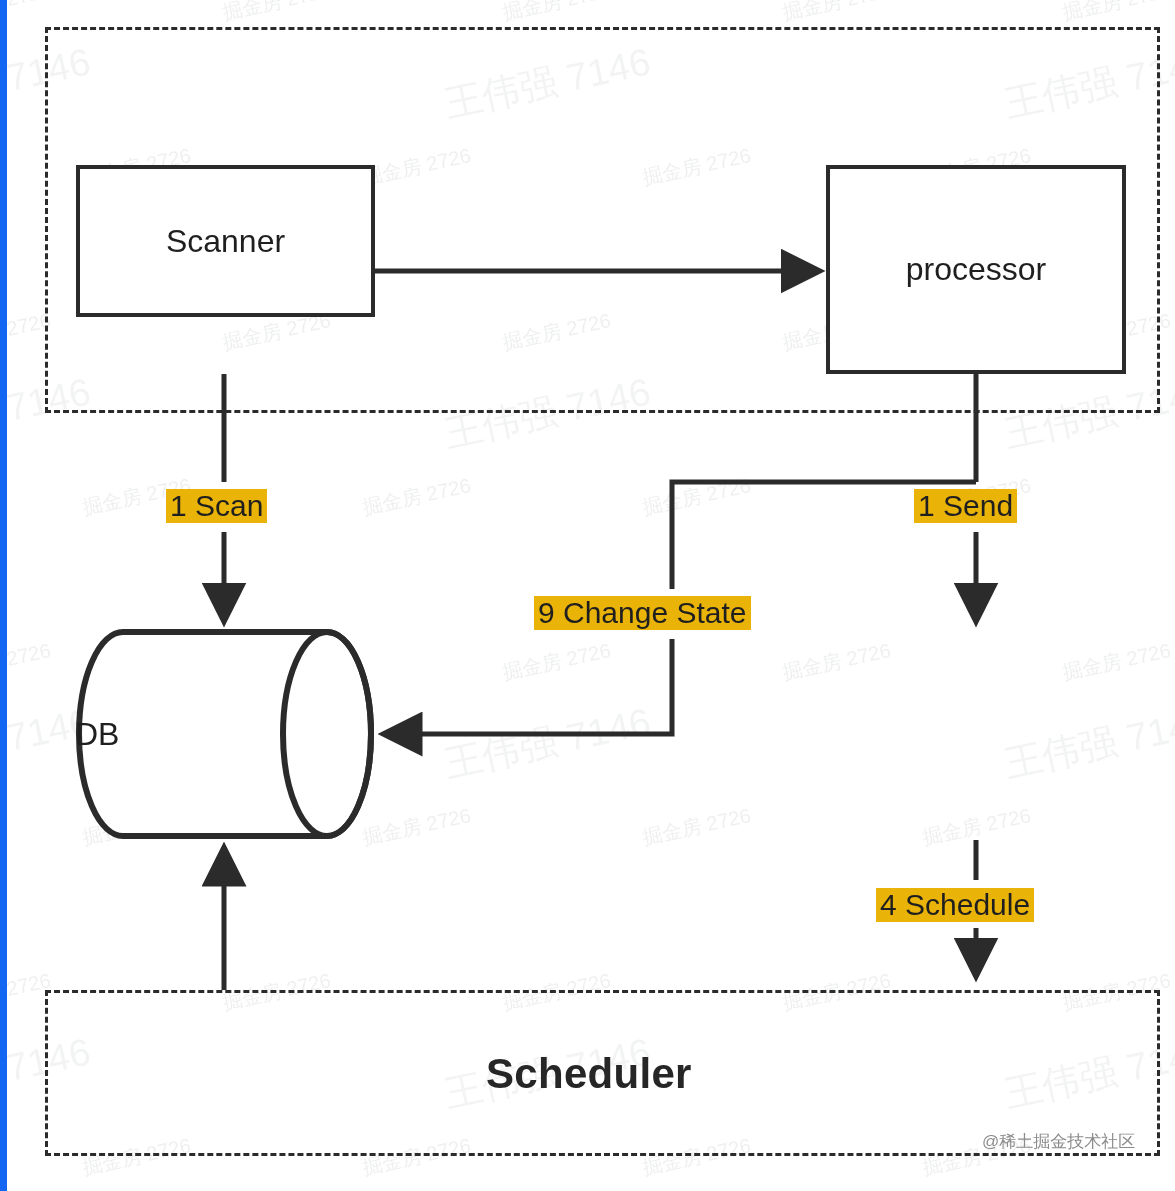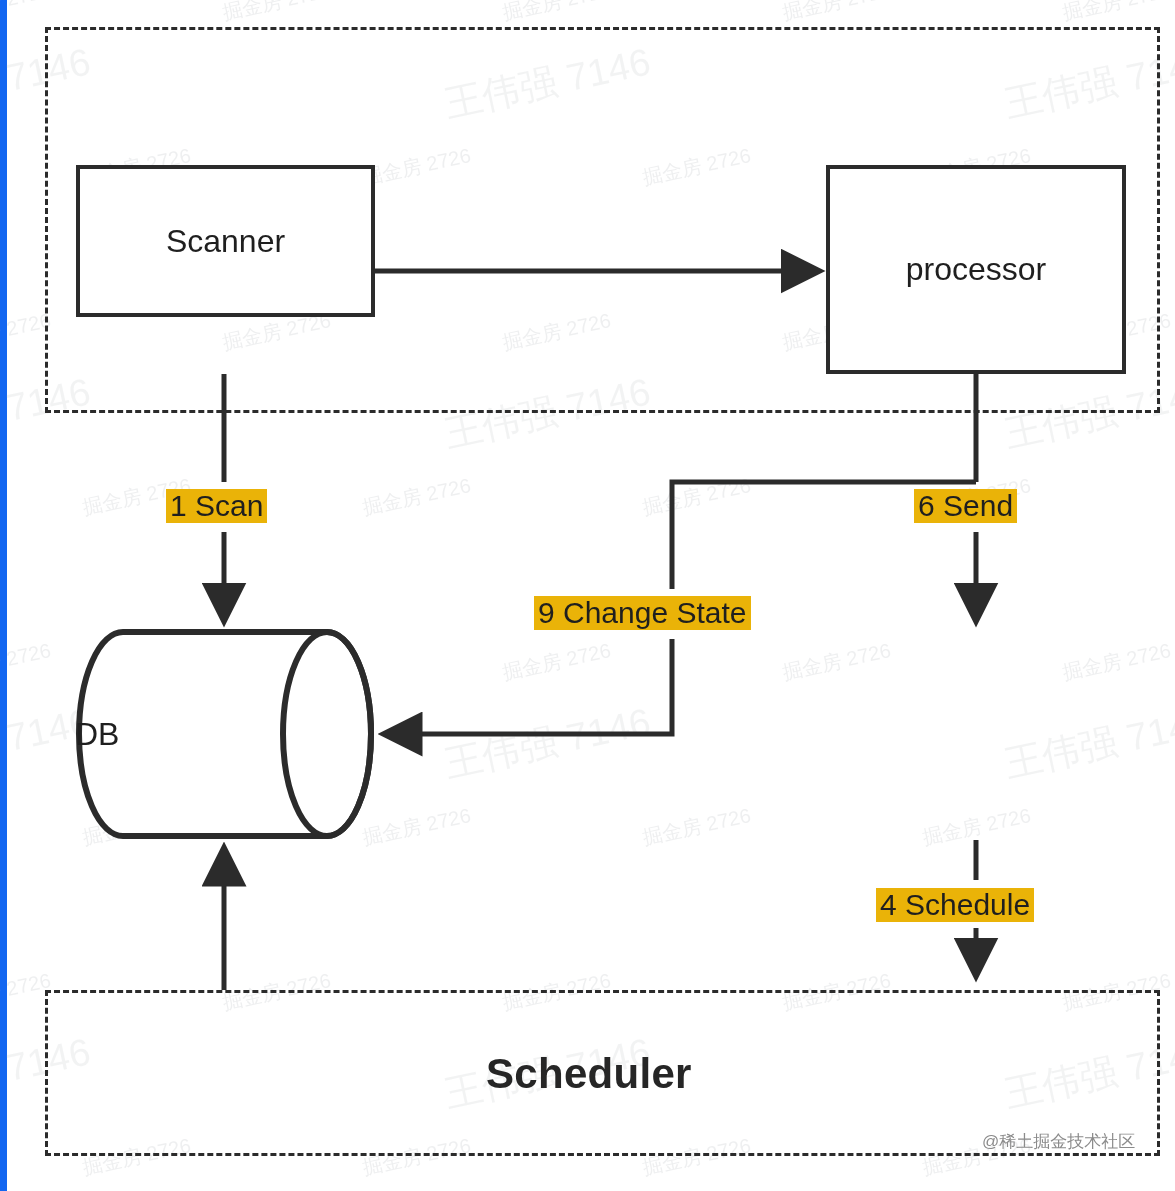--- a/index.html
+++ b/index.html
@@ -199,21 +199,21 @@
     <svg width="300" height="212" viewBox="0 0 300 212">
       <path d="M48,4 L252,4 A44,102 0 0 1 252,208 L48,208 A44,102 0 0 1 48,4 Z" fill="#ffffff" stroke="#2b2b2b" stroke-width="6"></path>
       <ellipse cx="252" cy="106" rx="44" ry="102" fill="none" stroke="#2b2b2b" stroke-width="6"></ellipse>
     </svg>
     <div class="cyl-label">DB</div>
   </div>
 
 
   <div class="edge-label" style="left:166px;top:489px;">1 Scan</div>
 
-  <div class="edge-label" style="left:914px;top:489px;">6 Send</div>
+  <div class="edge-label" style="left:914px;top:489px;">1 Send</div>
 
   <div class="edge-label" style="left:534px;top:596px;">9 Change State</div>
 
   <div class="edge-label" style="left:876px;top:888px;">4 Schedule</div>
 
   <div class="credit" style="left:982px;top:1130px;">@稀土掘金技术社区</div>
 
 </div>
 
 </body></html>

